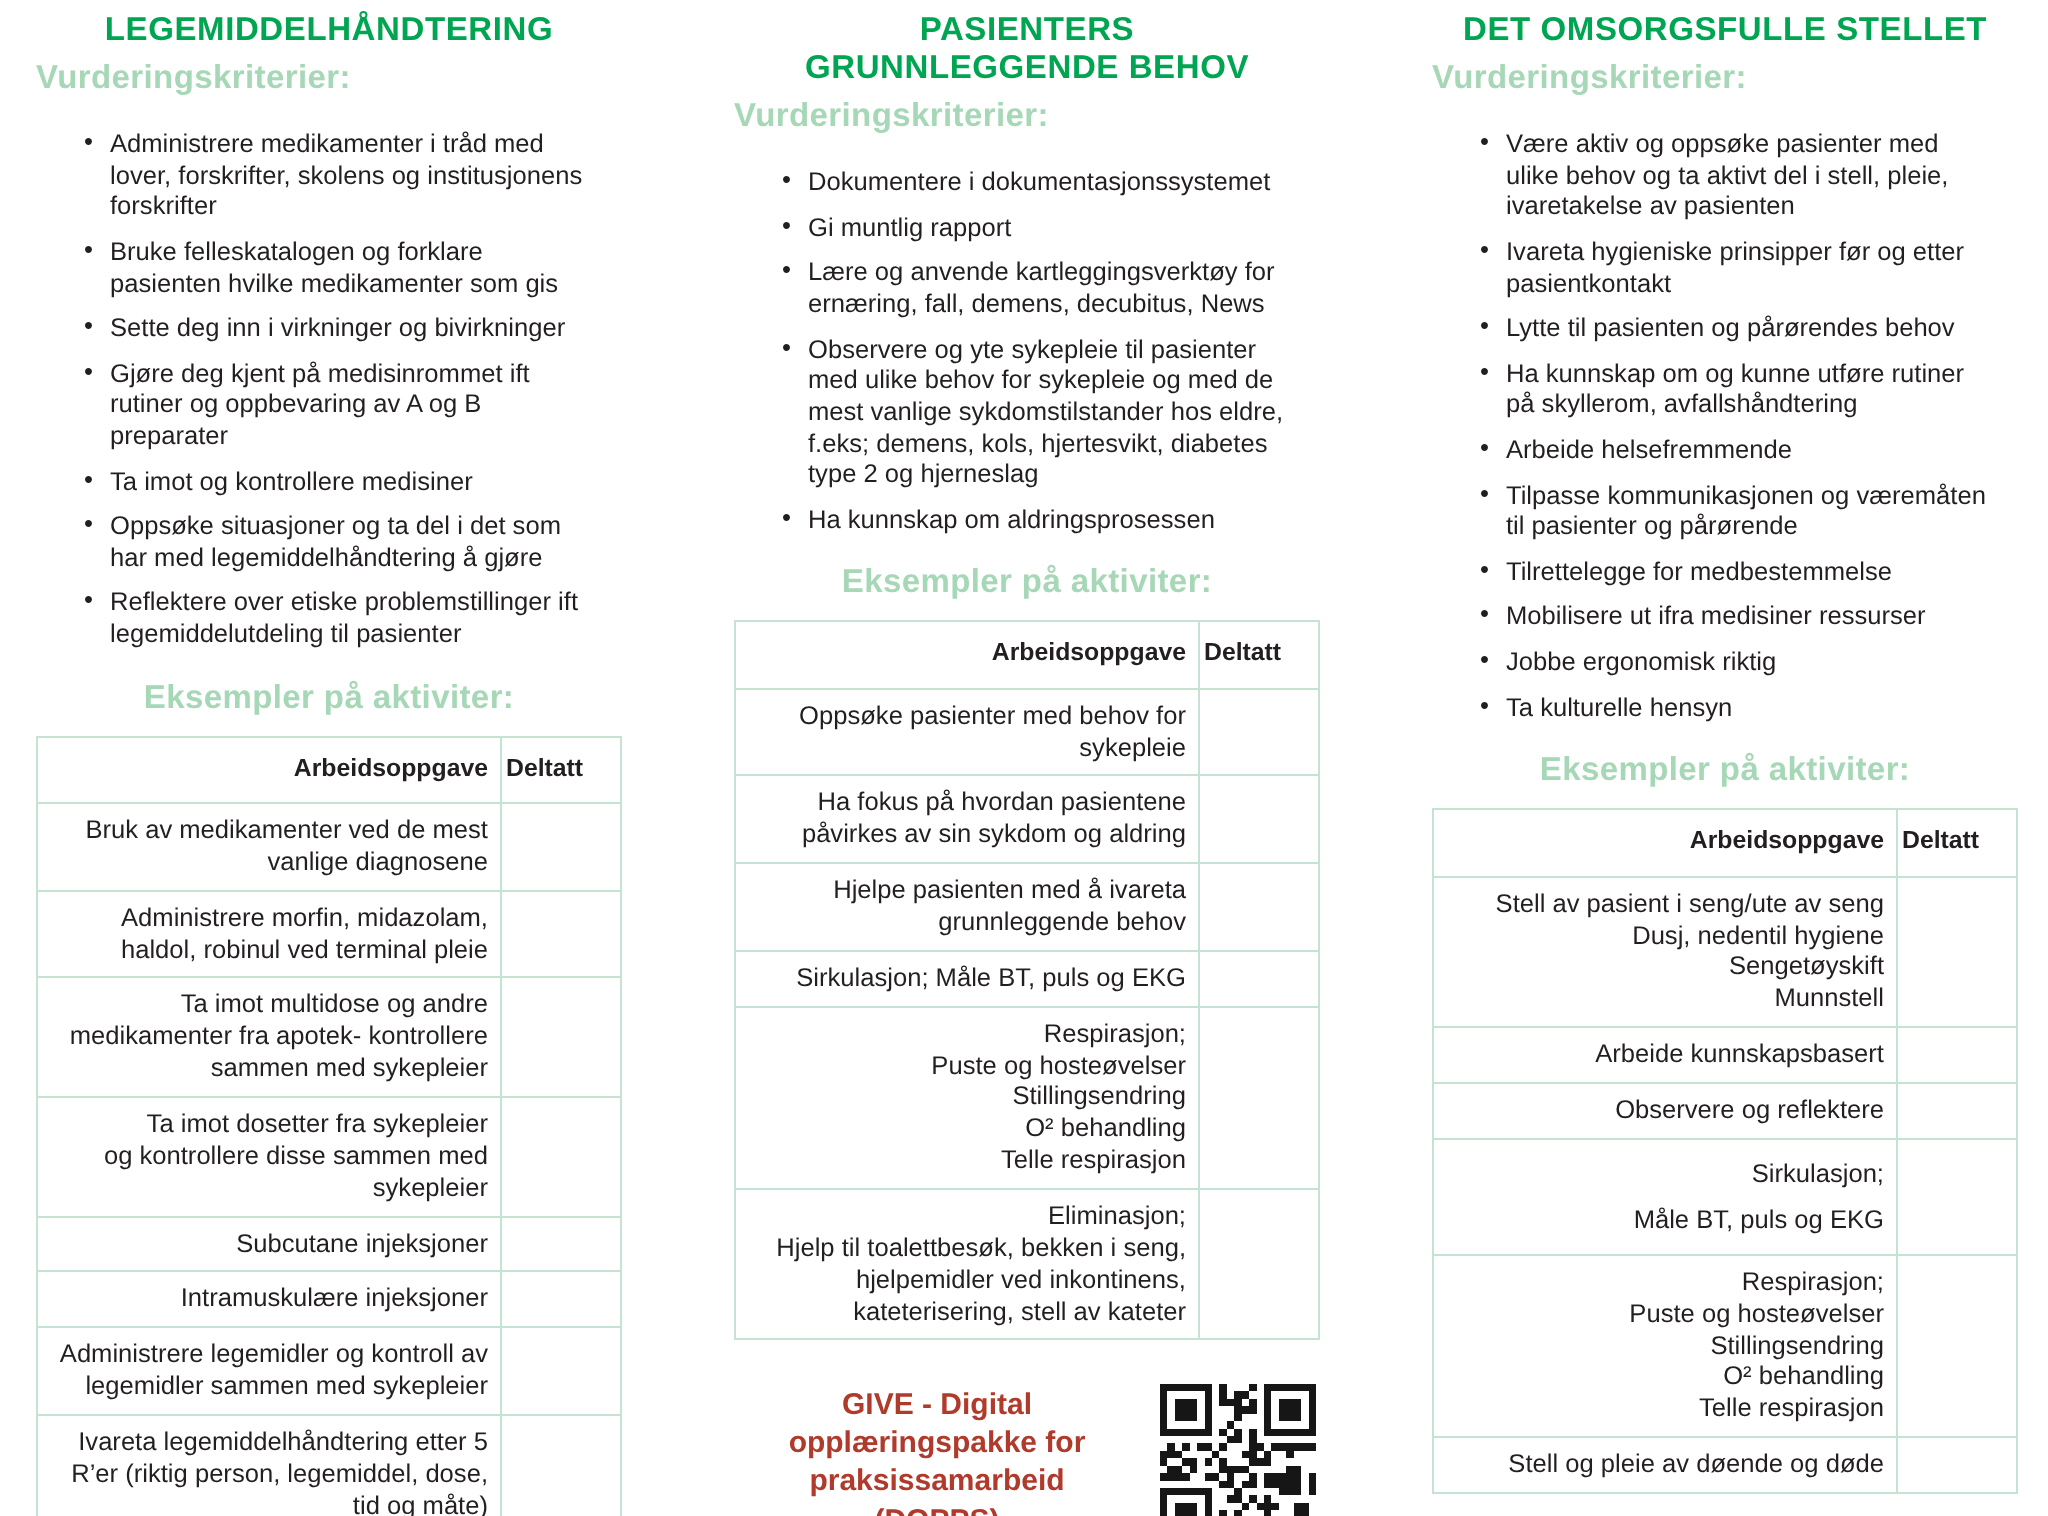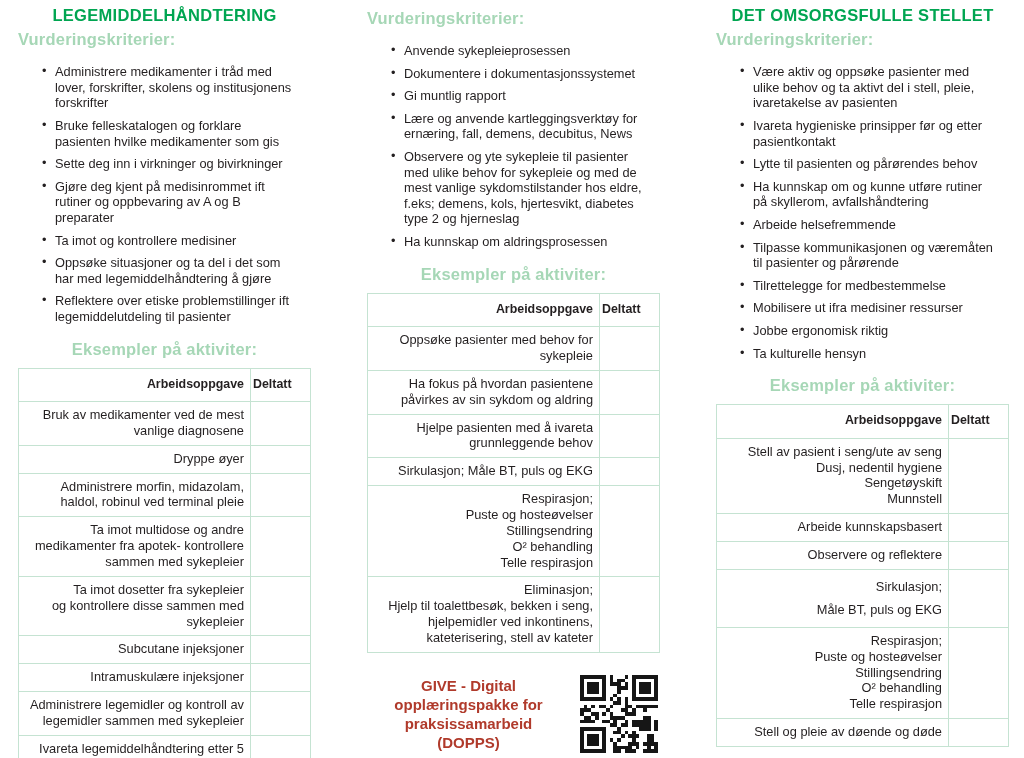--- a/index.html
+++ b/index.html
@@ -71,24 +71,20 @@
           <th class="task">Arbeidsoppgave</th>
           <th class="done">Deltatt</th>
         </tr>
       </thead>
       <tbody>
         <tr>
             <td class="task">Bruk av medikamenter ved de mest vanlige diagnosene</td>
             <td class="done"></td>
           </tr>
         <tr>
-            <td class="task">Dryppe øyer</td>
-            <td class="done"></td>
-          </tr>
-        <tr>
             <td class="task">Administrere morfin, midazolam, haldol, robinul ved terminal pleie</td>
             <td class="done"></td>
           </tr>
         <tr>
             <td class="task">Ta imot multidose og andre medikamenter fra apotek- kontrollere sammen med sykepleier</td>
             <td class="done"></td>
           </tr>
         <tr>
             <td class="task">Ta imot dosetter fra sykepleier
 og kontrollere disse sammen med
@@ -109,23 +105,24 @@
           </tr>
         <tr>
             <td class="task">Ivareta legemiddelhåndtering etter 5 R’er (riktig person, legemiddel, dose, tid og måte)</td>
             <td class="done"></td>
           </tr>
       </tbody>
     </table>
   </section>
 
   <section class="col">
+    <h1 class="col-title">PASIENTERS
+GRUNNLEGGENDE BEHOV</h1>
     <h2 class="sub">Vurderingskriterier:</h2>
     <ul class="criteria">
-      <li>Anvende sykepleieprosessen</li>
       <li>Dokumentere i dokumentasjonssystemet</li>
       <li>Gi muntlig rapport</li>
       <li>Lære og anvende kartleggingsverktøy for ernæring, fall, demens, decubitus, News</li>
       <li>Observere og yte sykepleie til pasienter med ulike behov for sykepleie og med de mest vanlige sykdomstilstander hos eldre, f.eks; demens, kols, hjertesvikt, diabetes type 2 og hjerneslag</li>
       <li>Ha kunnskap om aldringsprosessen</li>
     </ul>
     <h2 class="sub examples">Eksempler på aktiviter:</h2>
     <table class="activities">
       <thead>
         <tr>

